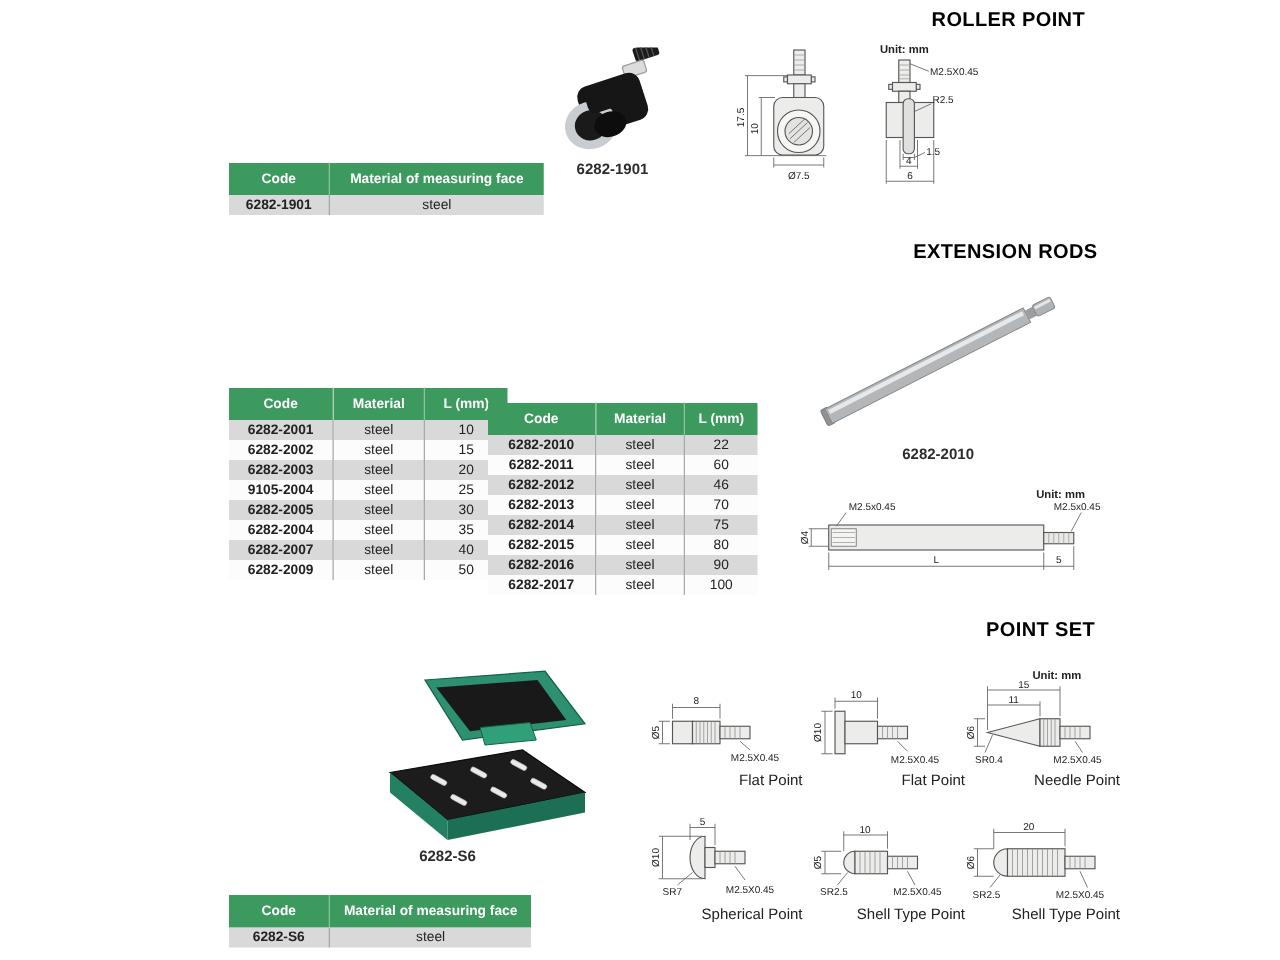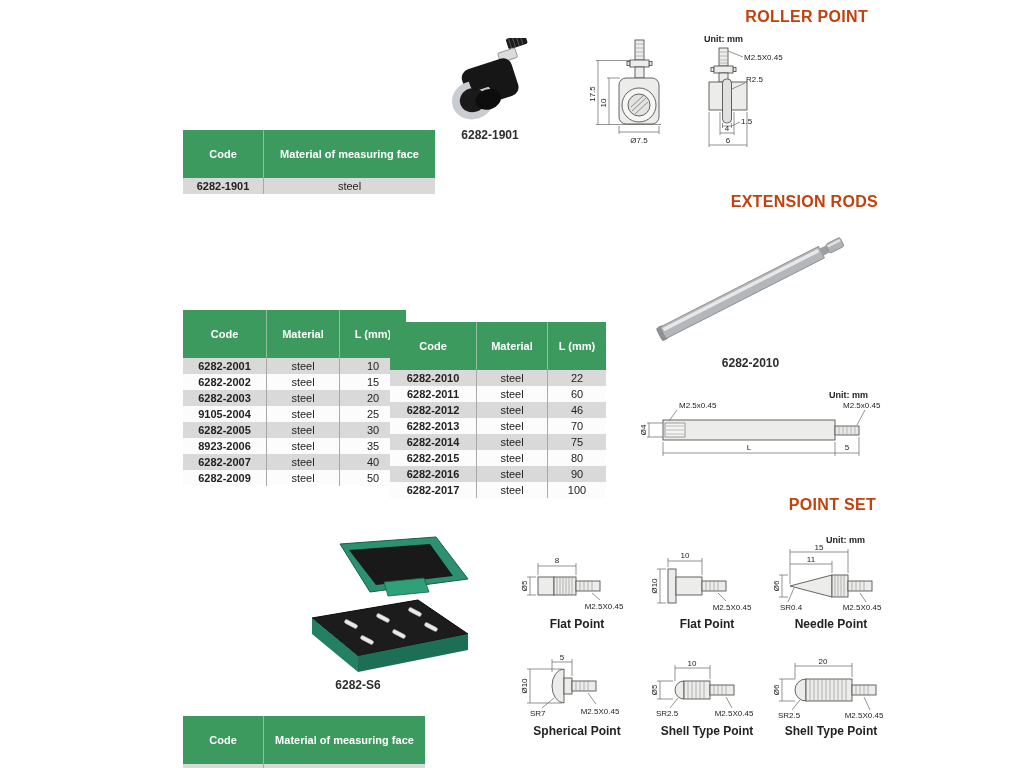--- a/index.html
+++ b/index.html
@@ -1,28 +1,28 @@
 <!DOCTYPE html>
 <html><head>
 <meta charset="utf-8">
 <style>
   html,body{margin:0;padding:0;}
   body{
     width:1024px;height:768px;background:#ffffff;position:relative;overflow:hidden;
     font-family:"Liberation Sans",sans-serif;
   }
   .abs{position:absolute;}
-  .sec-title{font-size:16px;font-weight:bold;color:#c2410c;text-align:right;letter-spacing:.3px;}
+  .sec-title{font-size:16px;font-weight:bold;color:#000000;text-align:right;letter-spacing:.3px;}
   .caption{font-size:12px;font-weight:bold;color:#2d2d2d;text-align:center;}
-  .pt-name{font-size:12px;font-weight:bold;color:#222;text-align:center;}
+  .pt-name{font-size:12px;font-weight:normal;color:#222;text-align:right;}
   .unit-note{font-size:9px;font-weight:bold;color:#222;}
   table.cat{border-collapse:collapse;table-layout:fixed;}
   table.cat th{
     background:#3d9a5f;color:#fff;font-size:11px;font-weight:bold;height:16px;
-    padding:16px 4px;border-left:1px solid #8fbf9f;text-align:center;overflow:hidden;white-space:nowrap;
+    padding:5px 4px;border-left:1px solid #8fbf9f;text-align:center;overflow:hidden;white-space:nowrap;
   }
   table.cat th:first-child{border-left:none;}
   table.cat td{
     font-size:11px;color:#222;text-align:center;height:16px;padding:0 4px;
     border-left:1px solid #a8a8a8;overflow:hidden;white-space:nowrap;
   }
   table.cat td:first-child{font-weight:bold;border-left:none;}
   table.cat tbody tr:nth-child(odd) td{background:#d9d9d9;}
   table.cat tbody tr:nth-child(even) td{background:#fcfcfc;}
   svg text{font-family:"Liberation Sans",sans-serif;}
@@ -173,21 +173,21 @@
         <td>9105-2004</td>
         <td>steel</td>
         <td>25</td>
       </tr>
     <tr>
         <td>6282-2005</td>
         <td>steel</td>
         <td>30</td>
       </tr>
     <tr>
-        <td>8923-2006</td>
+        <td>6282-2004</td>
         <td>steel</td>
         <td>35</td>
       </tr>
     <tr>
         <td>6282-2007</td>
         <td>steel</td>
         <td>40</td>
       </tr>
     <tr>
         <td>6282-2009</td>

